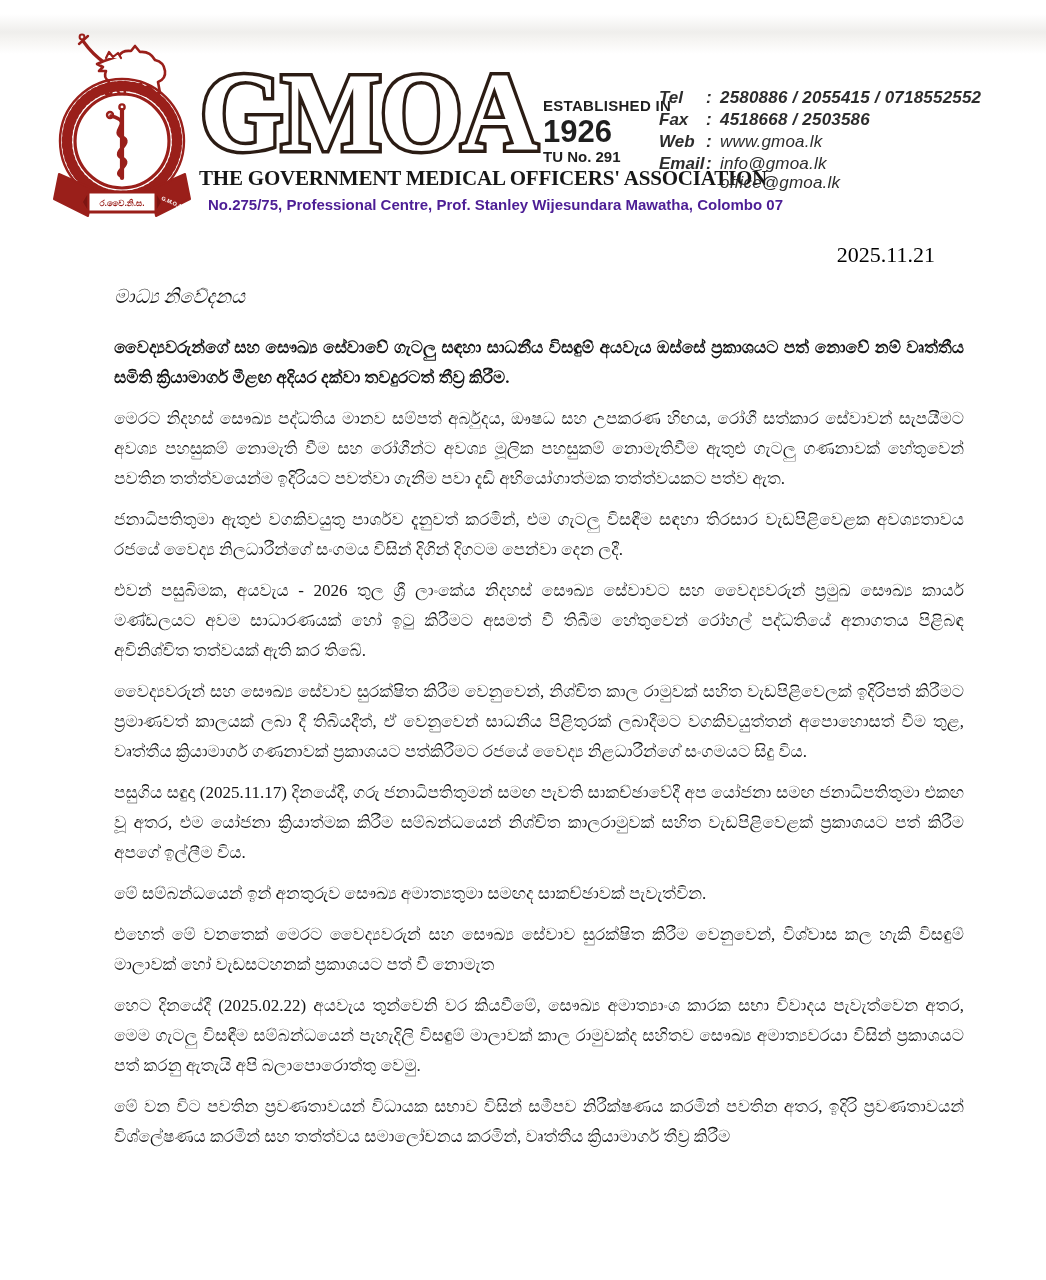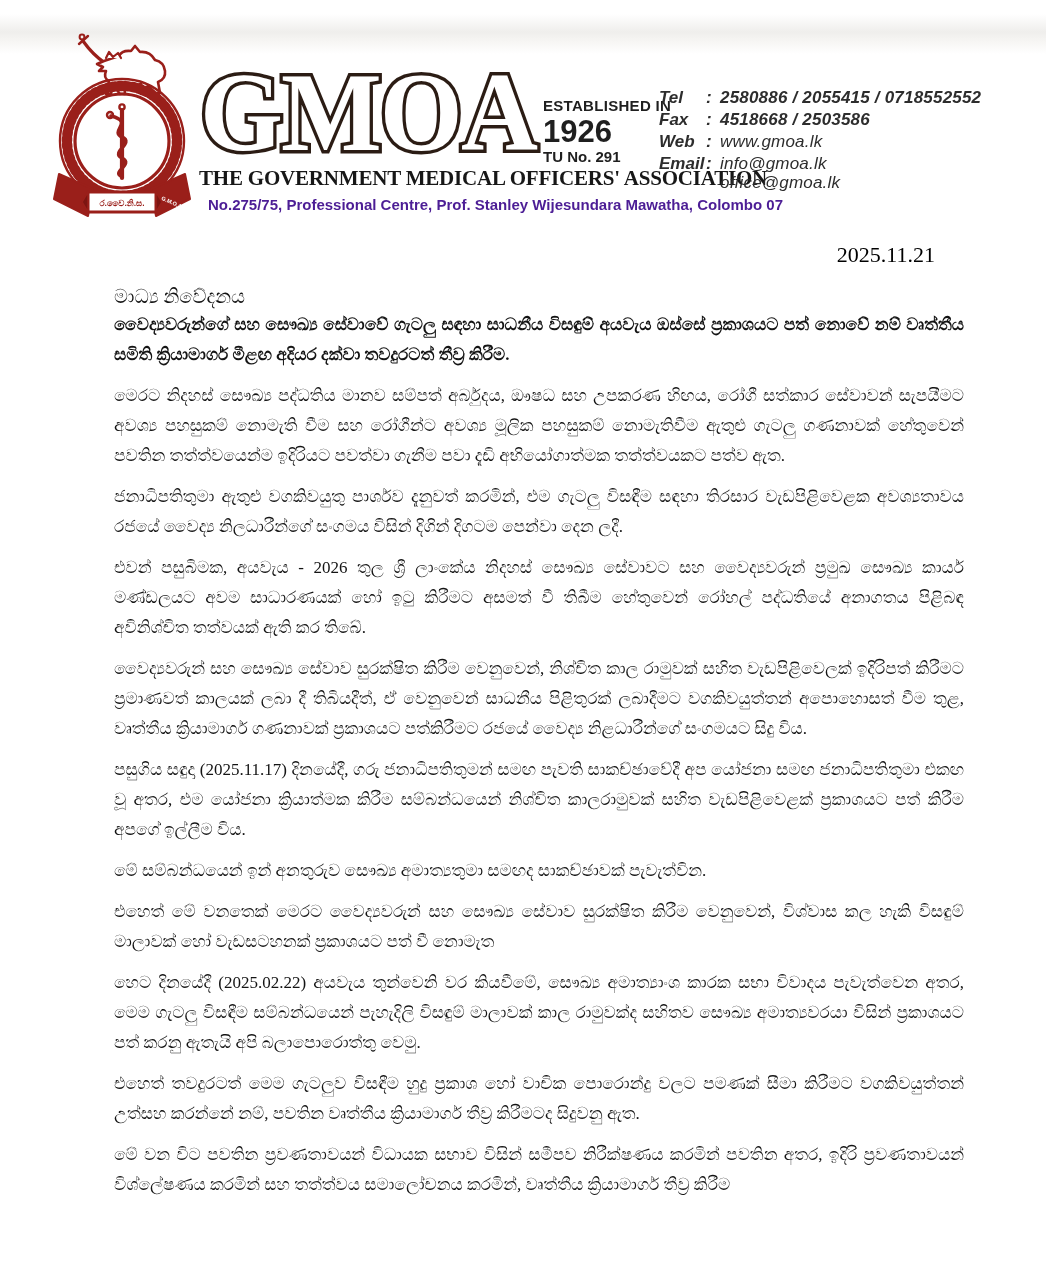--- a/index.html
+++ b/index.html
@@ -26,21 +26,21 @@
   .contact .row{display:flex;margin-bottom:3px;line-height:19px;}
   .contact .lbl{width:47px;font-weight:bold;}
   .contact .sep{width:14px;font-weight:bold;}
   .contact .val{font-weight:bold;letter-spacing:.2px;}
   .contact .val.light{font-weight:normal;}
   .contact .stack .val{display:block;}
   
   .date-line{position:absolute;top:242px;right:111px;font-size:22px;color:#000000;
         font-family:"Liberation Serif",serif;}
   .letter{position:absolute;left:114px;top:286px;width:850px;}
-  .doc-label{font-size:19.5px;margin:0 0 2px 0;}
+  .doc-label{font-size:19.5px;margin:0 0 25px 0;font-style:italic;}
   .letter p{font-size:17px;line-height:30px;text-align:justify;margin:0 0 11px 0;}
   .letter p.heading{font-weight:bold;}
 </style>
 </head>
 <body>
 
 <div class="page">
   <div class="scan-band"></div>
 
   <svg class="crest" viewBox="0 0 140 208">
@@ -128,16 +128,15 @@
     <div class="doc-label">මාධ්‍ය නිවේදනය</div>
     <p class="heading">වෛද්‍යවරුන්ගේ සහ සෞඛ්‍ය සේවාවේ ගැටලු සඳහා සාධනීය විසඳුම් අයවැය ඔස්සේ ප්‍රකාශයට පත් නොවේ නම් වෘත්තීය සමිති ක්‍රියාමාර්ග මීළඟ අදියර දක්වා තවදුරටත් තීව්‍ර කිරීම.</p>
     <p>මෙරට නිදහස් සෞඛ්‍ය පද්ධතිය මානව සම්පත් අර්බුදය, ඖෂධ සහ උපකරණ හිඟය, රෝගී සත්කාර සේවාවන් සැපයීමට අවශ්‍ය පහසුකම් නොමැති වීම සහ රෝගීන්ට අවශ්‍ය මූලික පහසුකම් නොමැතිවීම ඇතුළු ගැටලු ගණනාවක් හේතුවෙන් පවතින තත්ත්වයෙන්ම ඉදිරියට පවත්වා ගැනීම පවා දැඩි අභියෝගාත්මක තත්ත්වයකට පත්ව ඇත.</p>
     <p>ජනාධිපතිතුමා ඇතුළු වගකිවයුතු පාර්ශව දැනුවත් කරමින්, එම ගැටලු විසඳීම සඳහා තිරසාර වැඩපිළිවෙළක අවශ්‍යතාවය රජයේ වෛද්‍ය නිලධාරීන්ගේ සංගමය විසින් දිගින් දිගටම පෙන්වා දෙන ලදී.</p>
     <p>එවන් පසුබිමක, අයවැය - 2026 තුල ශ්‍රී ලාංකේය නිදහස් සෞඛ්‍ය සේවාවට සහ වෛද්‍යවරුන් ප්‍රමුඛ සෞඛ්‍ය කාර්ය මණ්ඩලයට අවම සාධාරණයක් හෝ ඉටු කිරීමට අසමත් වී තිබීම හේතුවෙන් රෝහල් පද්ධතියේ අනාගතය පිළිබඳ අවිනිශ්චිත තත්වයක් ඇති කර තිබේ.</p>
     <p>වෛද්‍යවරුන් සහ සෞඛ්‍ය සේවාව සුරක්ෂිත කිරීම වෙනුවෙන්, නිශ්චිත කාල රාමුවක් සහිත වැඩපිළිවෙලක් ඉදිරිපත් කිරීමට ප්‍රමාණවත් කාලයක් ලබා දී තිබියදීත්, ඒ වෙනුවෙන් සාධනීය පිළිතුරක් ලබාදීමට වගකිවයුත්තන් අපොහොසත් වීම තුළ, වෘත්තීය ක්‍රියාමාර්ග ගණනාවක් ප්‍රකාශයට පත්කිරීමට රජයේ වෛද්‍ය නිළධාරීන්ගේ සංගමයට සිදු විය.</p>
     <p>පසුගිය සඳුදා (2025.11.17) දිනයේදී, ගරු ජනාධිපතිතුමන් සමඟ පැවති සාකච්ඡාවේදී අප යෝජනා සමඟ ජනාධිපතිතුමා එකඟ වූ අතර, එම යෝජනා ක්‍රියාත්මක කිරීම සම්බන්ධයෙන් නිශ්චිත කාලරාමුවක් සහිත වැඩපිළිවෙළක් ප්‍රකාශයට පත් කිරීම අපගේ ඉල්ලීම විය.</p>
     <p>මේ සම්බන්ධයෙන් ඉන් අනතුරුව සෞඛ්‍ය අමාත්‍යතුමා සමඟද සාකච්ඡාවක් පැවැත්වින.</p>
     <p>එහෙත් මේ වනතෙක් මෙරට වෛද්‍යවරුන් සහ සෞඛ්‍ය සේවාව සුරක්ෂිත කිරීම වෙනුවෙන්, විශ්වාස කල හැකි විසඳුම් මාලාවක් හෝ වැඩසටහනක් ප්‍රකාශයට පත් වී නොමැත</p>
     <p>හෙට දිනයේදී (2025.02.22) අයවැය තුන්වෙනි වර කියවීමේ, සෞඛ්‍ය අමාත්‍යාංශ කාරක සභා විවාදය පැවැත්වෙන අතර, මෙම ගැටලු විසඳීම සම්බන්ධයෙන් පැහැදිලි විසඳුම් මාලාවක් කාල රාමුවක්ද සහිතව සෞඛ්‍ය අමාත්‍යවරයා විසින් ප්‍රකාශයට පත් කරනු ඇතැයි අපි බලාපොරොත්තු වෙමු.</p>
-    <p>එහෙත් තවදුරටත් මෙම ගැටලුව විසඳීම හුදු ප්‍රකාශ හෝ වාචික පොරොන්දු වලට පමණක් සීමා කිරීමට වගකිවයුත්තන් උත්සහ කරන්නේ නම්, පවතින වෘත්තීය ක්‍රියාමාර්ග තීව්‍ර කිරීමටද සිදුවනු ඇත.</p>
     <p>මේ වන විට පවතින ප්‍රවණතාවයන් විධායක සභාව විසින් සමීපව නිරීක්ෂණය කරමින් පවතින අතර, ඉදිරි ප්‍රවණතාවයන් විශ්ලේෂණය කරමින් සහ තත්ත්වය සමාලෝචනය කරමින්, වෘත්තීය ක්‍රියාමාර්ග තීව්‍ර කිරීම</p>
   </div>
 </div>
 
 </body></html>

